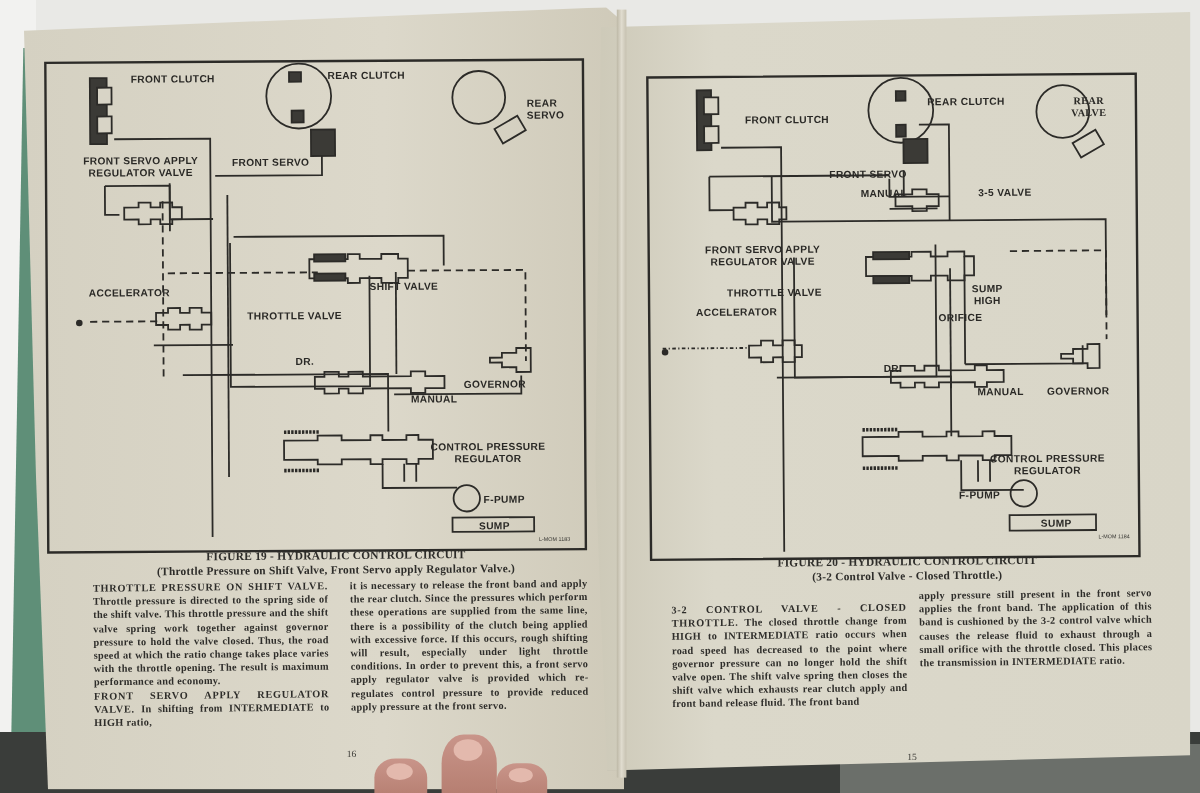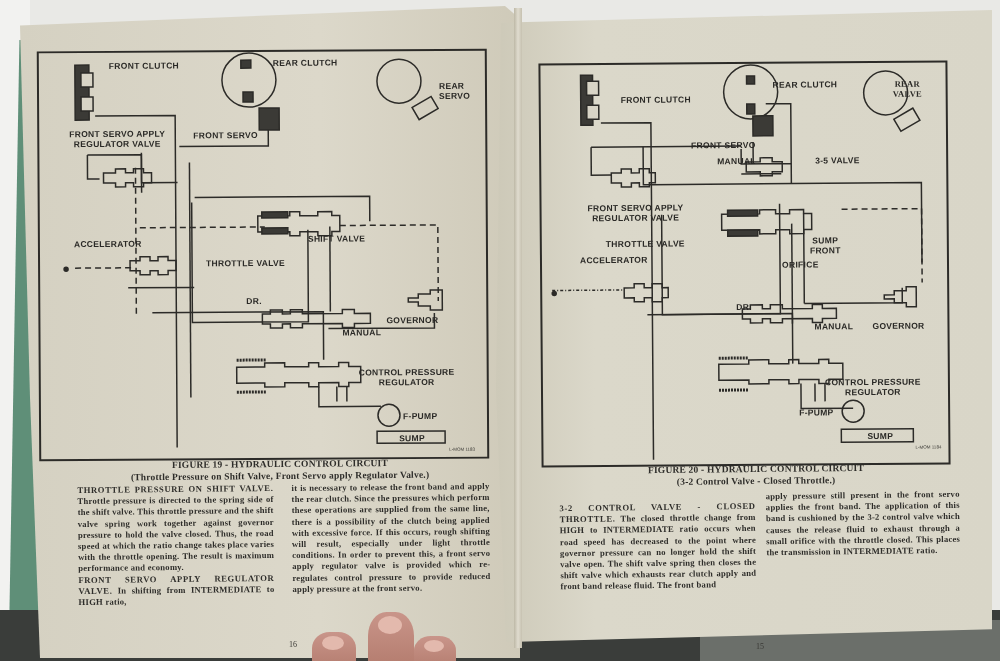--- a/index.html
+++ b/index.html
@@ -16,21 +16,21 @@
   .fig-left{left:38px;top:50px;width:446px;height:406px;transform:rotate(-0.35deg);}
   .fig-right{left:540px;top:62px;width:405px;height:400px;transform:rotate(-0.45deg);}
   .diagram{position:absolute;left:0;top:0;width:100%;height:100%;}
   .lbl{position:absolute;font-family:"Liberation Sans",sans-serif;font-size:8.5px;font-weight:bold;color:#2a2926;letter-spacing:.3px;white-space:nowrap;line-height:10px;}
   .center{text-align:center;}
   .credit{position:absolute;font-family:"Liberation Sans",sans-serif;font-size:4.5px;color:#3a3935;}
   .caption{position:absolute;text-align:center;font-family:"Liberation Serif",serif;font-weight:bold;color:#2e2d2a;font-size:9.5px;line-height:12px;letter-spacing:.2px;}
   .col{position:absolute;font-family:"Liberation Serif",serif;font-size:8.6px;line-height:11.2px;color:#2e2d2a;text-align:justify;letter-spacing:.25px;font-weight:bold;}
   .col p{margin:0;}
   .col .head{text-transform:uppercase;letter-spacing:.6px;}
-  .pageno{position:absolute;font-family:"Liberation Serif",serif;font-size:8px;color:#3a3935;margin-top:16px;}
+  .pageno{position:absolute;font-family:"Liberation Serif",serif;font-size:8px;color:#3a3935;}
   .finger{position:absolute;border-radius:40% 40% 10% 10%;background:linear-gradient(180deg,#c9958a,#b27a6c);}
   .nail{position:absolute;border-radius:50%;background:#e3b9ad;}
 </style>
 </head>
 <body>
 
 <div class="bg-left"></div>
 <div class="cover-left"></div>
 <div class="bg-bottom"></div>
 <div class="bg-bottom-right"></div>
@@ -183,21 +183,21 @@
   <div class="lbl" style="left:176px;top:92px;">MANUAL</div>
   <div class="lbl" style="left:274px;top:92px;">3-5 VALVE</div>
   <div class="lbl center" style="left:46px;top:138px;">
     <div>FRONT SERVO APPLY</div>
     <div>REGULATOR VALVE</div>
   </div>
   <div class="lbl" style="left:64px;top:174px;">THROTTLE VALVE</div>
   <div class="lbl" style="left:38px;top:190px;">ACCELERATOR</div>
   <div class="lbl center" style="left:268px;top:172px;">
     <div>SUMP</div>
-    <div>FRONT</div>
+    <div>HIGH</div>
   </div>
   <div class="lbl" style="left:240px;top:196px;">ORIFICE</div>
   <div class="lbl" style="left:194px;top:238px;">DR.</div>
   <div class="lbl" style="left:272px;top:258px;">MANUAL</div>
   <div class="lbl" style="left:330px;top:258px;">GOVERNOR</div>
   <div class="lbl center" style="left:282px;top:314px;">
     <div>CONTROL PRESSURE</div>
     <div>REGULATOR</div>
   </div>
   <div class="lbl" style="left:256px;top:344px;">F-PUMP</div>

